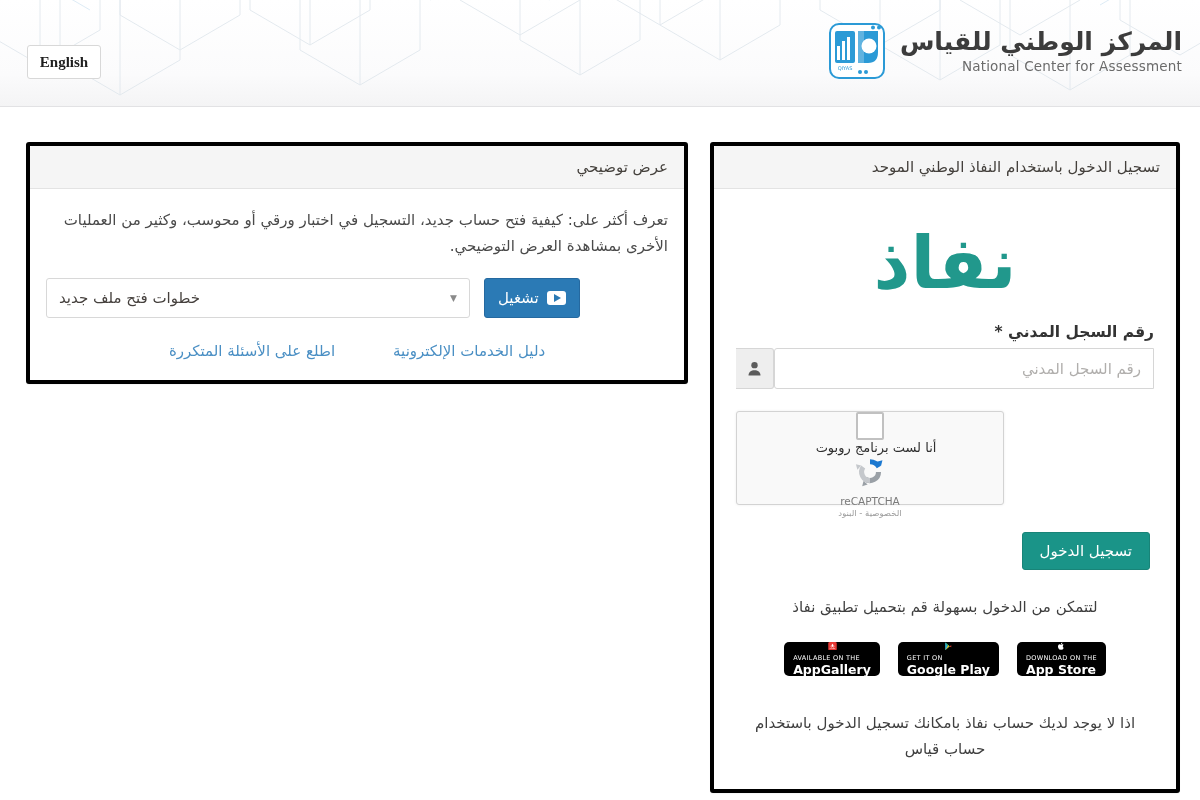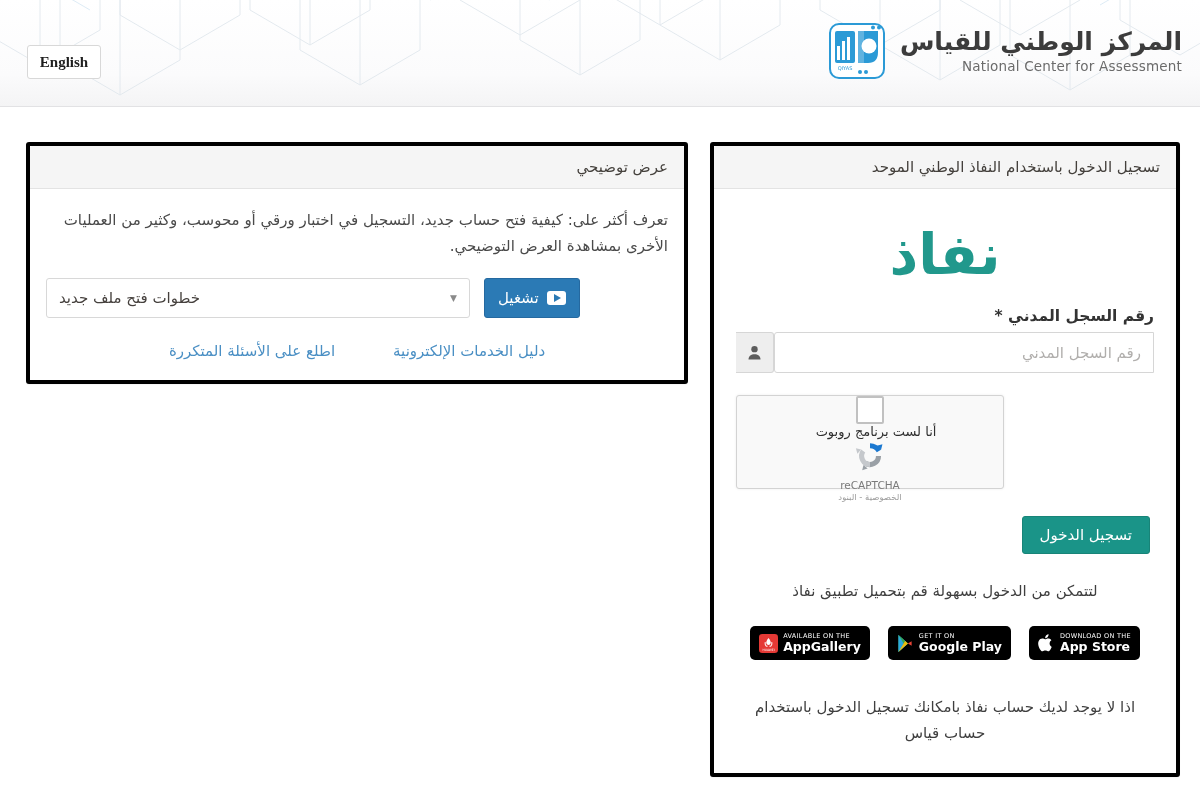--- a/index.html
+++ b/index.html
@@ -89,21 +89,21 @@
     text-align: right;
     border-radius: 3px 3px 0 0;
   }
   .panel-body { padding: 16px 16px 18px 16px; }
 
   
   .login-panel { width: 470px; }
   .login-body { padding: 20px 22px 26px 22px; }
   .nafath-logo {
     text-align: center;
-    font-size: 56px;
+    font-size: 72px;
     font-weight: 700;
     color: #21988c;
     line-height: 1;
     padding: 18px 0 24px 0;
     letter-spacing: -1px;
   }
   .field-label {
     font-size: 15.5px;
     font-weight: 700;
     color: #333;
@@ -200,21 +200,21 @@
     flex-direction: row;
     justify-content: center;
     gap: 18px;
     margin-top: 26px;
   }
   .badge {
     height: 34px;
     background: #000;
     border-radius: 5px;
     display: flex;
-    flex-direction: row;
+    flex-direction: column;
     align-items: center;
     gap: 5px;
     padding: 0 9px;
     color: #fff;
     cursor: pointer;
     direction: ltr;
   }
   .badge-txt { text-align: left; line-height: 1.08; }
   .badge-small { font-size: 6.5px; letter-spacing: .3px; font-family: "DejaVu Sans", sans-serif; text-transform: uppercase; }
   .badge-big { font-size: 12.5px; font-weight: 700; font-family: "DejaVu Sans", sans-serif; }

